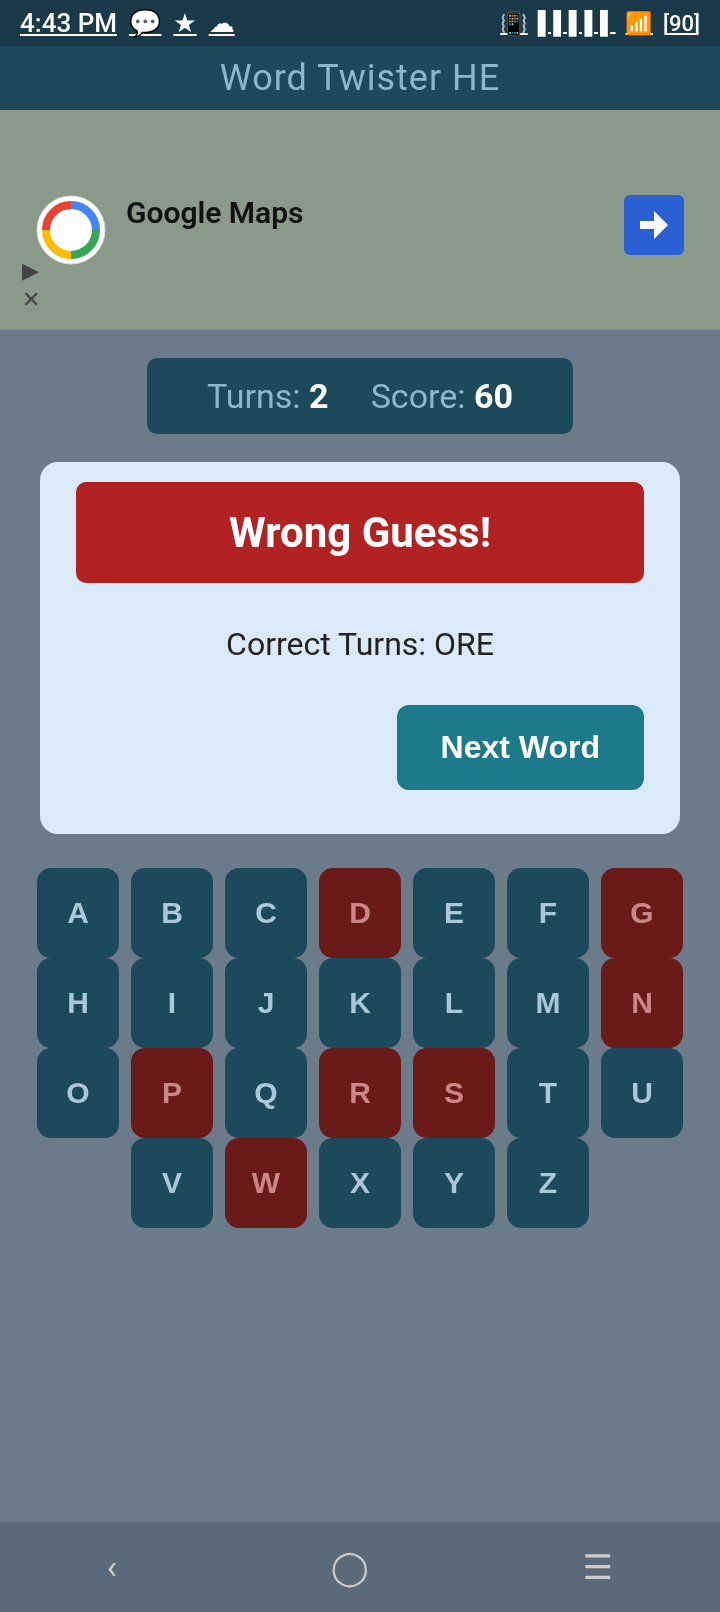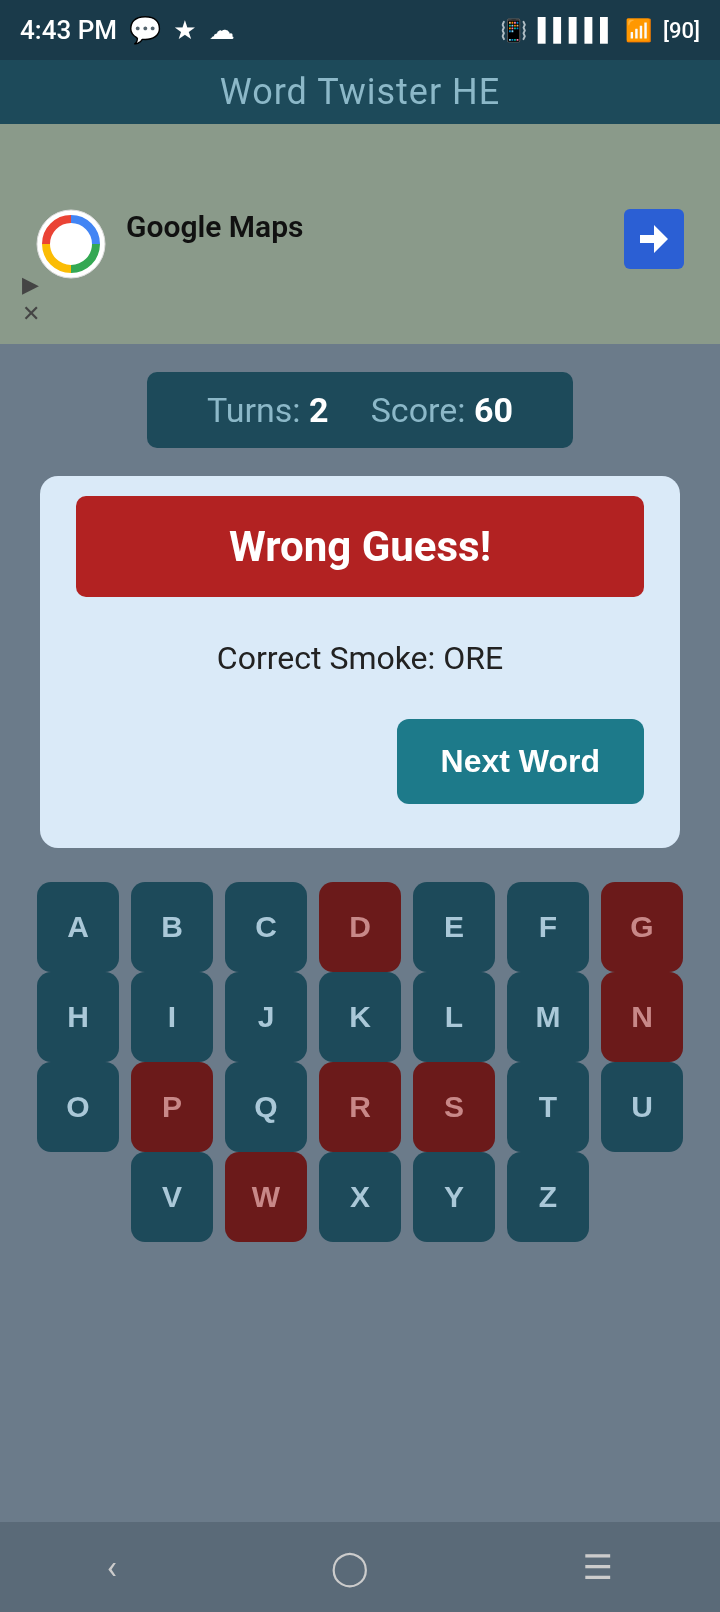--- a/index.html
+++ b/index.html
@@ -11,28 +11,29 @@
       font-family: 'Roboto', Arial, sans-serif;
       background-color: #6b7b8a;
       display: flex;
       flex-direction: column;
       overflow: hidden;
     }
 
     
     .status-bar {
       background-color: #1a3a4a;
-      height: 60px;
+      height: 46px;
       display: flex;
       align-items: center;
       justify-content: space-between;
       padding: 0 20px;
       color: white;
       font-size: 26px;
       font-weight: 500;
+      text-decoration: underline;
     }
     .status-left {
       display: flex;
       align-items: center;
       gap: 12px;
     }
     .status-right {
       display: flex;
       align-items: center;
       gap: 10px;
@@ -281,21 +282,21 @@
     &nbsp;&nbsp;&nbsp;
     <span>Score:</span>
     <strong>60</strong>
   </div>
 </div>
 
 <div class="dialog-card">
   <div class="wrong-guess-banner">
     <span class="wrong-guess-text">Wrong Guess!</span>
   </div>
-  <div class="correct-word-text">Correct Smoke: ORE</div>
+  <div class="correct-word-text">Correct Turns: ORE</div>
   <div class="next-word-row">
     <button class="next-word-btn">Next Word</button>
   </div>
 </div>
 
 <div class="keyboard-area">
 
   <div id="keyboard-rows">
       <div class="keyboard-row">
         <button class="key-btn">A</button>

